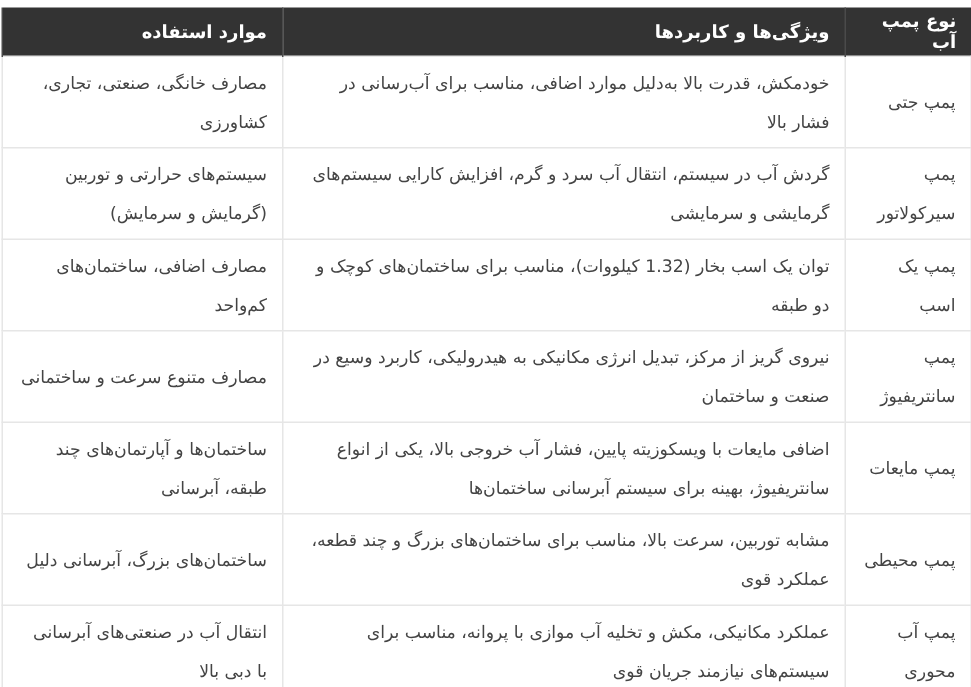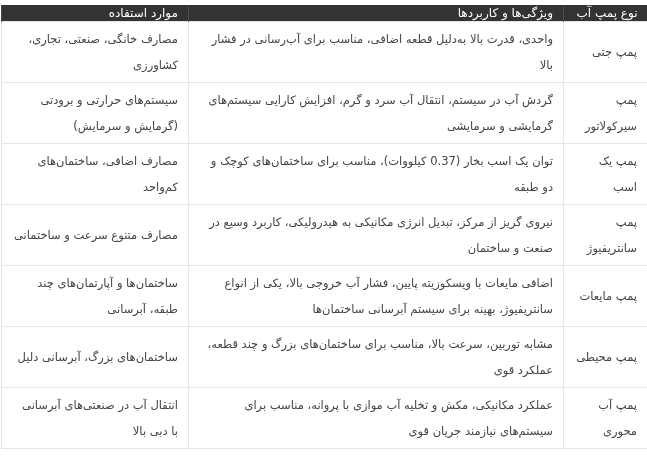--- a/index.html
+++ b/index.html
@@ -1,20 +1,20 @@
 <!DOCTYPE html>
 <html><head>
   <meta charset="utf-8">
   <style>
     html, body { margin: 0; padding: 0; background: #ffffff; }
     body { width: 647px; height: 458px; overflow: hidden; font-family: "DejaVu Sans", sans-serif; }
     .wrap { position: absolute; left: 1px; top: 5px; width: 646px; }
     table { width: 646px; border-collapse: collapse; direction: rtl; table-layout: fixed; }
-    th { background: #333333; color: #ffffff; font-weight: normal; font-size: 12px; text-align: right;
-         padding: 0 10px; height: 16px; border-left: 1px solid #4a4a4a; }
+    th { background: #333333; color: #ffffff; font-weight: bold; font-size: 12px; text-align: right;
+         padding: 0 10px; height: 32px; border-left: 1px solid #4a4a4a; }
     td { color: #444444; font-size: 11.5px; line-height: 26px; vertical-align: middle;
          padding: 4px 10px; border: 1px solid #e6e6e6; height: 52px; box-sizing: border-box; }
     col.c1 { width: 84px; }
     col.c2 { width: 375px; }
     col.c3 { width: 187px; }
   </style>
 </head>
 <body>
 
 <div class="wrap">
@@ -27,31 +27,31 @@
     <thead>
       <tr>
         <th>نوع پمپ آب</th>
         <th>ویژگی‌ها و کاربردها</th>
         <th>موارد استفاده</th>
       </tr>
     </thead>
     <tbody>
       <tr>
         <td>پمپ جتی</td>
-        <td>واحدی، قدرت بالا به‌دلیل قطعه اضافی، مناسب برای آب‌رسانی در فشار بالا</td>
+        <td>خودمکش، قدرت بالا به‌دلیل موارد اضافی، مناسب برای آب‌رسانی در فشار بالا</td>
         <td>مصارف خانگی، صنعتی، تجاری، کشاورزی</td>
       </tr>
       <tr>
         <td>پمپ سیرکولاتور</td>
         <td>گردش آب در سیستم، انتقال آب سرد و گرم، افزایش کارایی سیستم‌های گرمایشی و سرمایشی</td>
-        <td>سیستم‌های حرارتی و برودتی (گرمایش و سرمایش)</td>
+        <td>سیستم‌های حرارتی و توربین (گرمایش و سرمایش)</td>
       </tr>
       <tr>
         <td>پمپ یک اسب</td>
-        <td>توان یک اسب بخار (0.37 کیلووات)، مناسب برای ساختمان‌های کوچک و دو طبقه</td>
+        <td>توان یک اسب بخار (1.32 کیلووات)، مناسب برای ساختمان‌های کوچک و دو طبقه</td>
         <td>مصارف اضافی، ساختمان‌های کم‌واحد</td>
       </tr>
       <tr>
         <td>پمپ سانتریفیوژ</td>
         <td>نیروی گریز از مرکز، تبدیل انرژی مکانیکی به هیدرولیکی، کاربرد وسیع در صنعت و ساختمان</td>
         <td>مصارف متنوع سرعت و ساختمانی</td>
       </tr>
       <tr>
         <td>پمپ مایعات</td>
         <td>اضافی مایعات با ویسکوزیته پایین، فشار آب خروجی بالا، یکی از انواع سانتریفیوژ، بهینه برای سیستم آبرسانی ساختمان‌ها</td>

